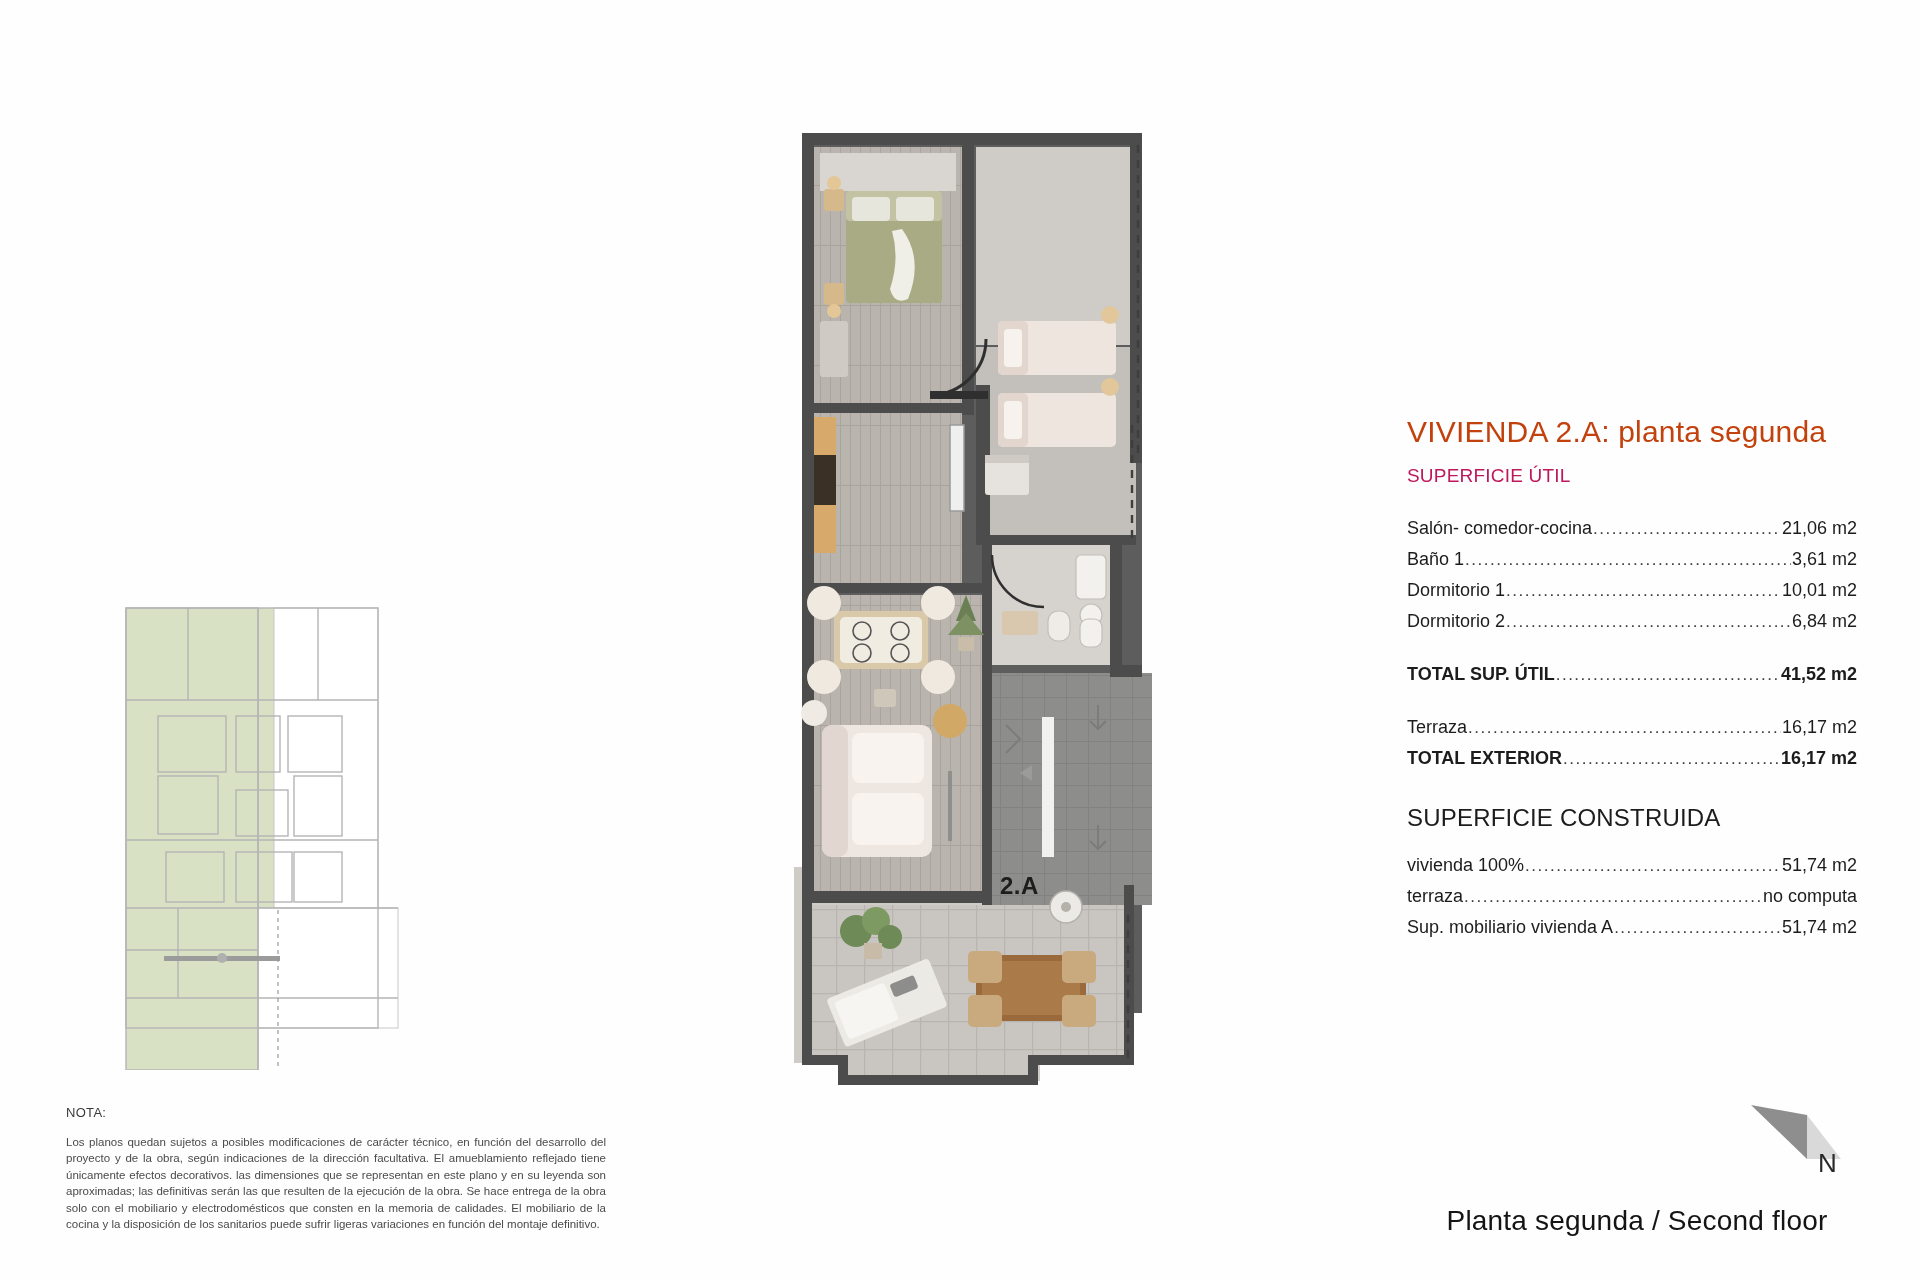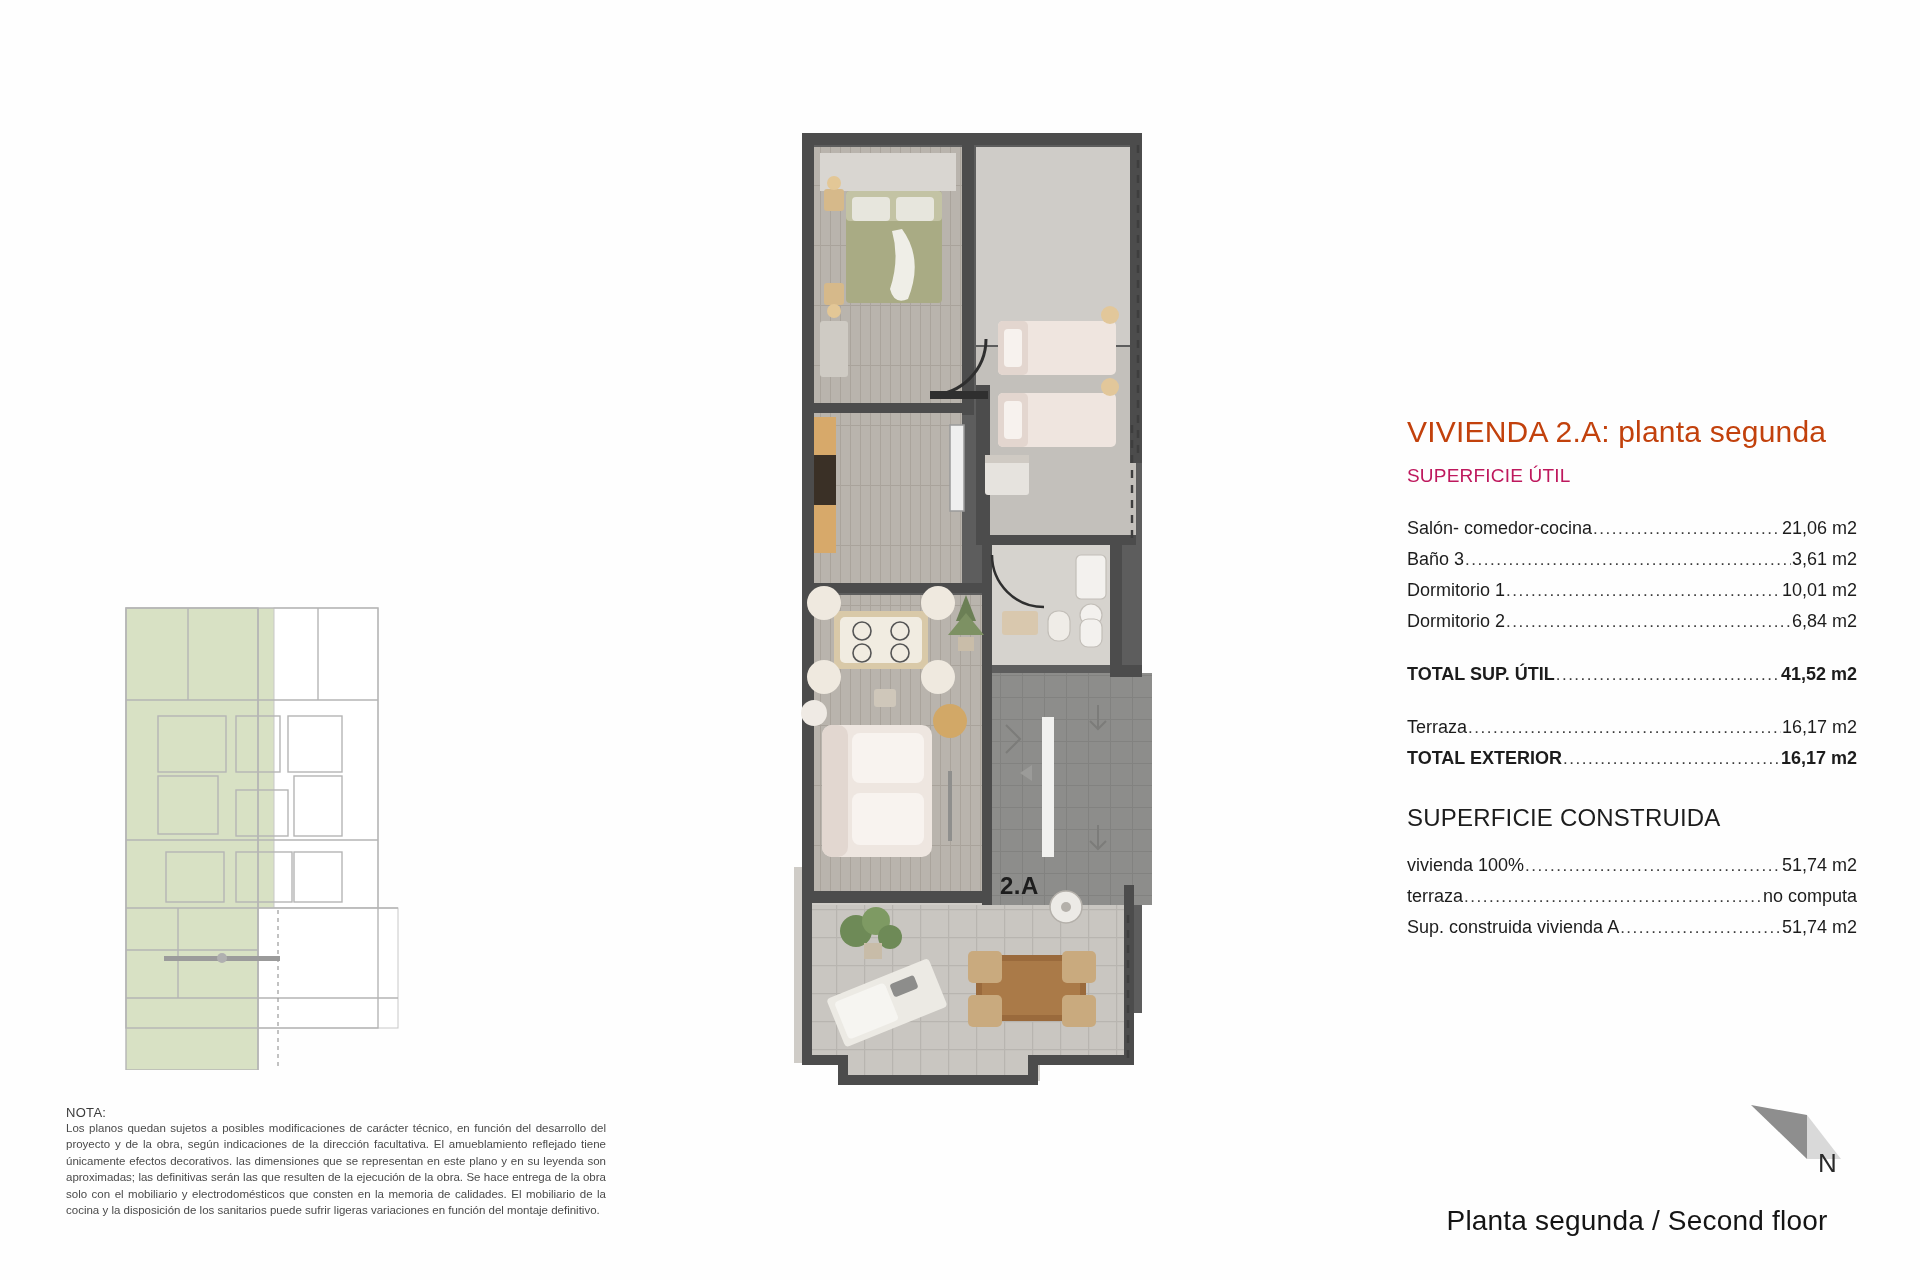--- a/index.html
+++ b/index.html
@@ -35,20 +35,21 @@
   .note {
     position: absolute;
     left: 66px;
     top: 1105px;
     width: 540px;
   }
   .note-title {
     font-size: 13px;
     color: #3b3b3b;
     letter-spacing: 0.3px;
+    margin-bottom: 14px;
   }
   .note-body {
     font-size: 11.5px;
     line-height: 16.4px;
     color: #4a4a4a;
     text-align: justify;
   }
 
   
   .floorplan {
@@ -396,21 +397,21 @@
     <h1>VIVIENDA 2.A: planta segunda</h1>
     <h2>SUPERFICIE ÚTIL</h2>
 
     <div>
       <div class="row">
         <span class="lbl">Salón- comedor-cocina</span>
         <span class="dots">...........................................................................</span>
         <span class="val">21,06 m2</span>
       </div>
       <div class="row">
-        <span class="lbl">Baño 3</span>
+        <span class="lbl">Baño 1</span>
         <span class="dots">...........................................................................</span>
         <span class="val">3,61 m2</span>
       </div>
       <div class="row">
         <span class="lbl">Dormitorio 1</span>
         <span class="dots">...........................................................................</span>
         <span class="val">10,01 m2</span>
       </div>
       <div class="row">
         <span class="lbl">Dormitorio 2</span>
@@ -449,21 +450,21 @@
         <span class="lbl">vivienda 100%</span>
         <span class="dots">...........................................................................</span>
         <span class="val">51,74 m2</span>
       </div>
       <div class="row">
         <span class="lbl">terraza</span>
         <span class="dots">...........................................................................</span>
         <span class="val">no computa</span>
       </div>
       <div class="row">
-        <span class="lbl">Sup. construida vivienda A</span>
+        <span class="lbl">Sup. mobiliario vivienda A</span>
         <span class="dots">...........................................................................</span>
         <span class="val">51,74 m2</span>
       </div>
     </div>
   </div>
 
   <div class="north">
     <svg width="120" height="90" viewBox="0 0 120 90">
       <path d="M6 10 L62 64 L62 20 Z" fill="#8e8e8e"></path>
       <path d="M62 20 L62 64 L96 64 Z" fill="#d9d9d9"></path>

